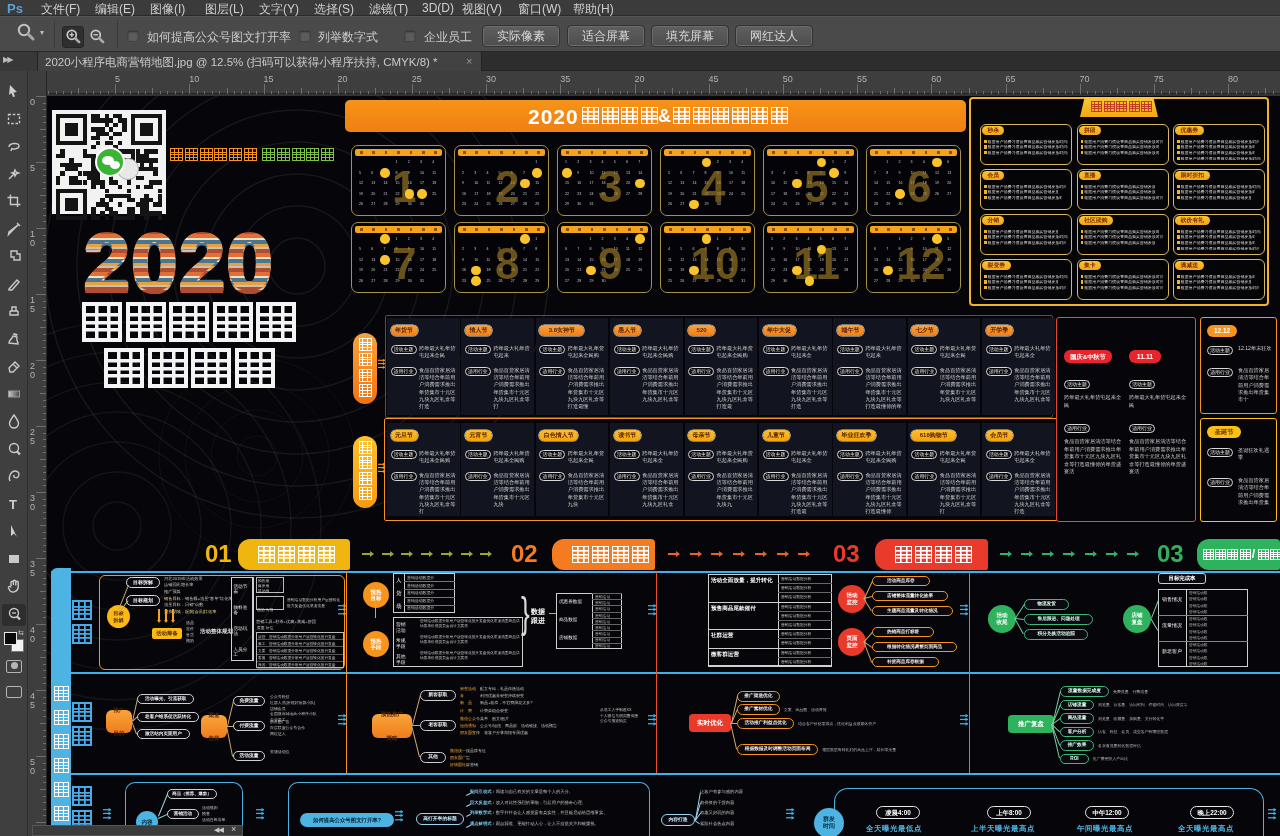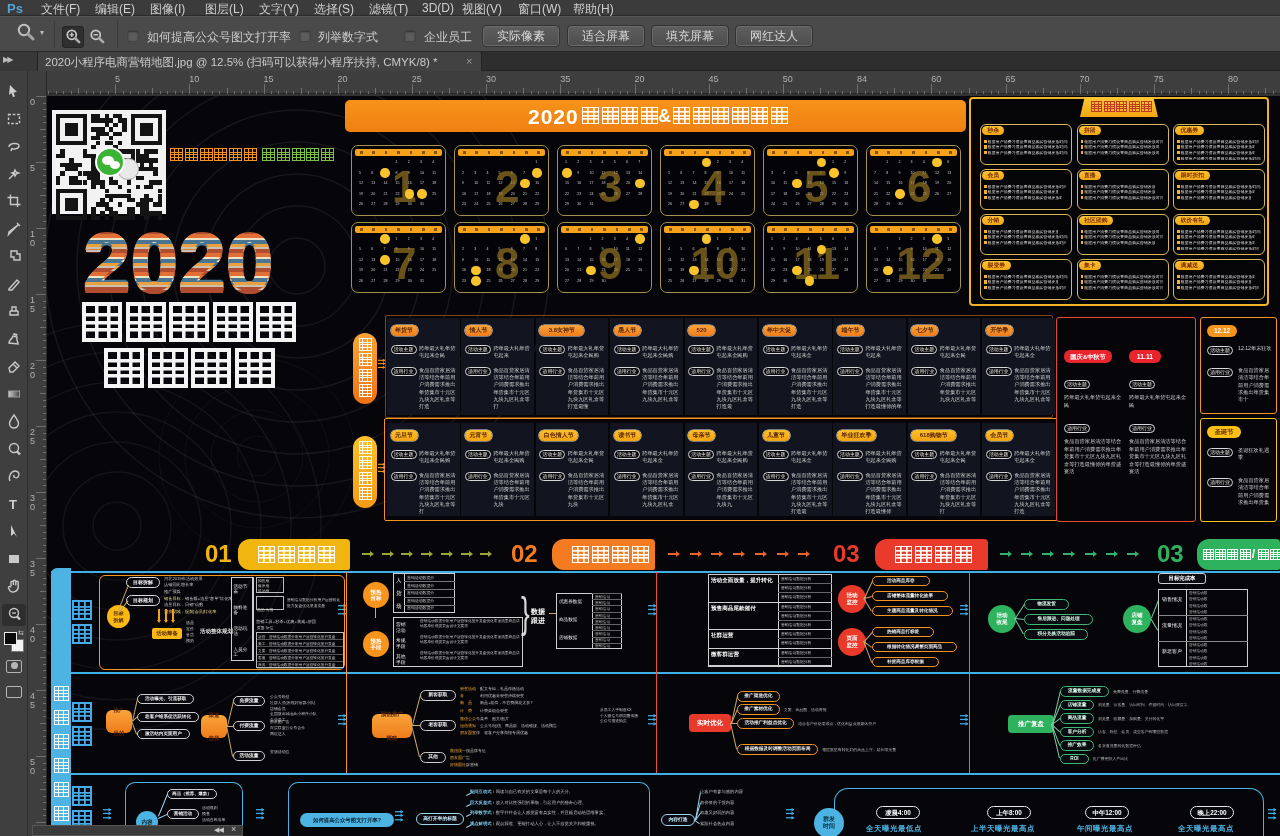--- a/index.html
+++ b/index.html
@@ -235,21 +235,21 @@
 <div class="a " style="left:115.0px;top:74px;font-size:9px;color:#b2b2b2;">5</div>
 <div class="a " style="left:189.2px;top:74px;font-size:9px;color:#b2b2b2;">10</div>
 <div class="a " style="left:263.4px;top:74px;font-size:9px;color:#b2b2b2;">15</div>
 <div class="a " style="left:337.6px;top:74px;font-size:9px;color:#b2b2b2;">20</div>
 <div class="a " style="left:411.8px;top:74px;font-size:9px;color:#b2b2b2;">25</div>
 <div class="a " style="left:486.0px;top:74px;font-size:9px;color:#b2b2b2;">30</div>
 <div class="a " style="left:560.2px;top:74px;font-size:9px;color:#b2b2b2;">35</div>
 <div class="a " style="left:634.4px;top:74px;font-size:9px;color:#b2b2b2;">20</div>
 <div class="a " style="left:708.6px;top:74px;font-size:9px;color:#b2b2b2;">45</div>
 <div class="a " style="left:782.8000000000001px;top:74px;font-size:9px;color:#b2b2b2;">50</div>
-<div class="a " style="left:857.0px;top:74px;font-size:9px;color:#b2b2b2;">84</div>
+<div class="a " style="left:857.0px;top:74px;font-size:9px;color:#b2b2b2;">55</div>
 <div class="a " style="left:931.2px;top:74px;font-size:9px;color:#b2b2b2;">60</div>
 <div class="a " style="left:1005.4000000000001px;top:74px;font-size:9px;color:#b2b2b2;">65</div>
 <div class="a " style="left:1079.6px;top:74px;font-size:9px;color:#b2b2b2;">70</div>
 <div class="a " style="left:1153.8px;top:74px;font-size:9px;color:#b2b2b2;">75</div>
 <div class="a " style="left:1228.0px;top:74px;font-size:9px;color:#b2b2b2;">80</div>
 <div class="a " style="left:0px;top:71px;width:28px;height:765px;background:#3f3f3f;border-right:1px solid #2e2e2e;"></div>
 <div class="a " style="left:6px;top:83px;"><svg width="16" height="16">
       <path d="M4 2 L11 9 L7.5 9.5 L9 13.5 L7 14 L5.5 10 L3 12 Z" fill="#cfcfcf"></path>
     </svg></div>
 <div class="a " style="left:6px;top:110.5px;"><svg width="16" height="16">

